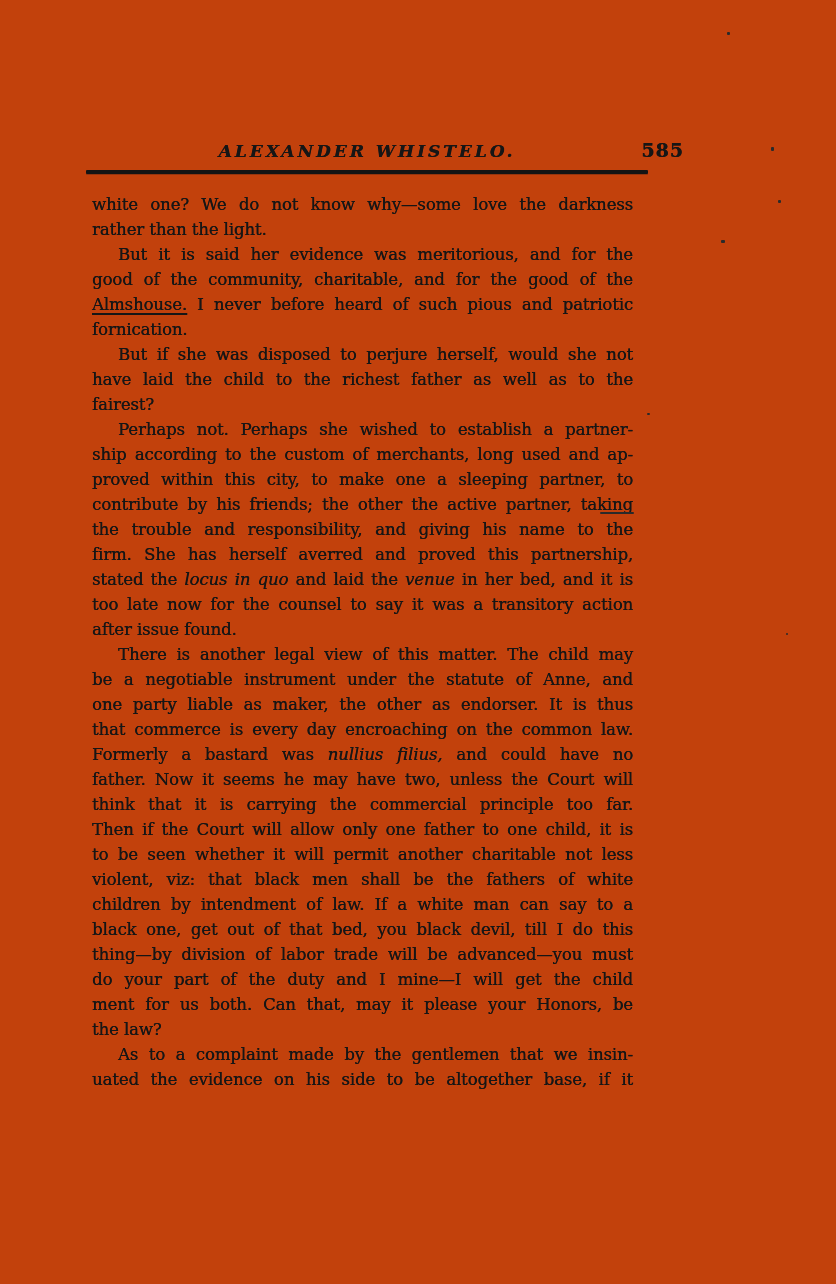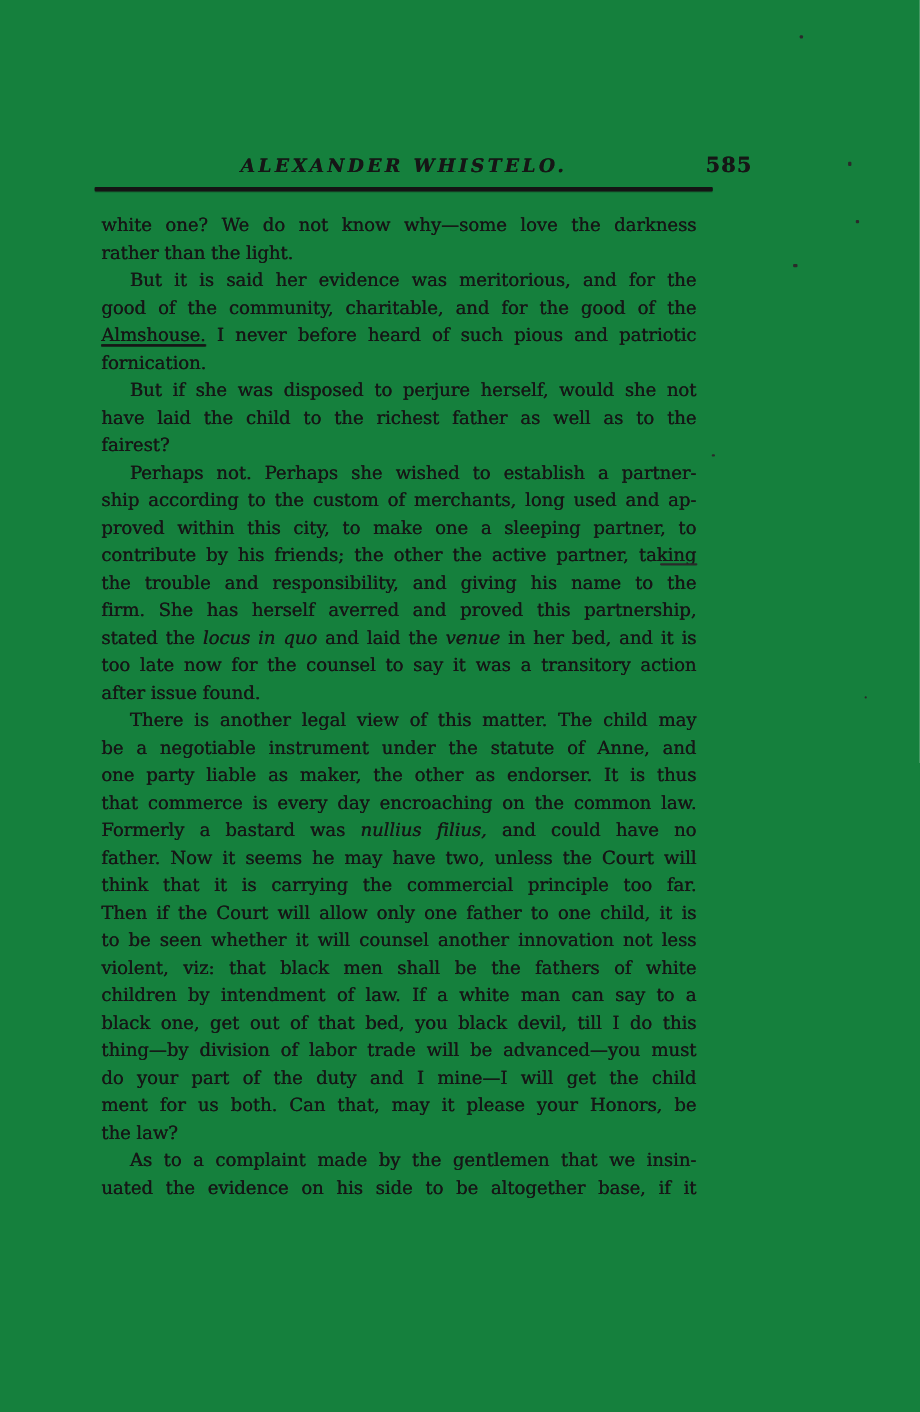--- a/index.html
+++ b/index.html
@@ -4,21 +4,21 @@
 <style>
   html,body{margin:0;padding:0;}
   body{
     width:836px;height:1284px;
     background:#e9e9e9;
     font-family:"DejaVu Serif","Liberation Serif",serif;
   }
   .page{
     position:relative;
     width:836px;height:1284px;
-    background:#15803d;
+    background:#c2410c;
     color:#161616;
     overflow:hidden;
   }
   .header-title{
     position:absolute;
     left:87px;top:141px;width:560px;
     text-align:center;
     font-size:17px;
     font-weight:bold;
     font-style:italic;
@@ -111,21 +111,21 @@
       </div>
       <div>
         <div class="line indent">There is another legal view of this matter.  The child may</div>
         <div class="line">be a negotiable instrument under the statute of Anne, and</div>
         <div class="line">one party liable as maker, the other as endorser.  It is thus</div>
         <div class="line">that commerce is every day encroaching on the common law.</div>
         <div class="line">Formerly a bastard was <i>nullius filius,</i> and could have no</div>
         <div class="line">father.  Now it seems he may have two, unless the Court will</div>
         <div class="line">think that it is carrying the commercial principle too far.</div>
         <div class="line">Then if the Court will allow only one father to one child, it is</div>
-        <div class="line">to be seen whether it will counsel another innovation not less</div>
+        <div class="line">to be seen whether it will permit another charitable not less</div>
         <div class="line">violent, viz: that black men shall be the fathers of white</div>
         <div class="line">children by intendment of law.  If a white man can say to a</div>
         <div class="line">black one, get out of that bed, you black devil, till I do this</div>
         <div class="line">thing—by division of labor trade will be advanced—you must</div>
         <div class="line">do your part of the duty and I mine—I will get the child</div>
         <div class="line">ment for us both.  Can that, may it please your Honors, be</div>
         <div class="line nojust">the law?</div>
       </div>
       <div>
         <div class="line indent">As to a complaint made by the gentlemen that we insin-</div>

